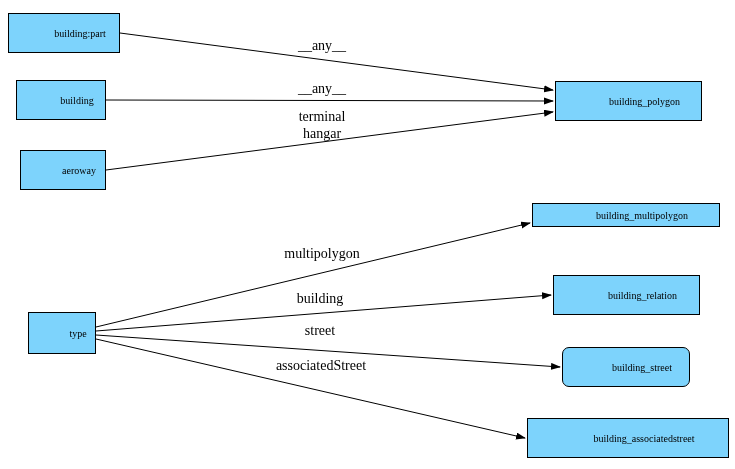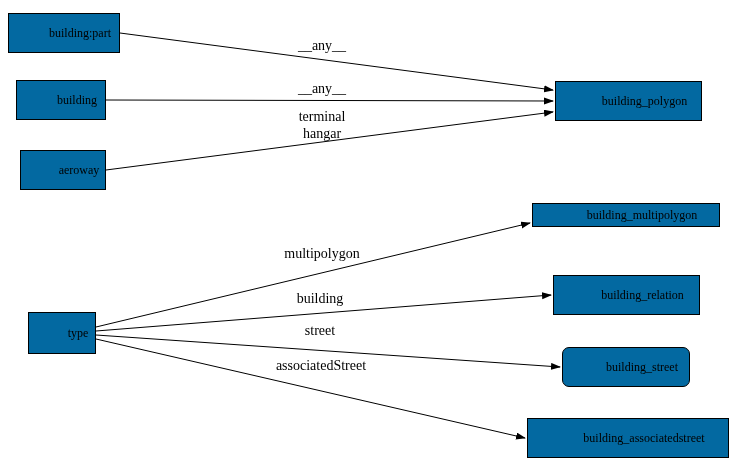--- a/index.html
+++ b/index.html
@@ -9,25 +9,25 @@
     height: 469px;
     background: #ffffff;
     overflow: hidden;
     font-family: "Liberation Serif", "DejaVu Serif", serif;
   }
   #edge-layer { position: absolute; top: 0; left: 0; }
   .node {
     position: absolute;
     box-sizing: border-box;
     border: 1px solid #000000;
-    background: #0369a1;
+    background: #7dd3fc;
     display: flex;
     align-items: center;
     justify-content: center;
-    font-size: 12px;
+    font-size: 10px;
     color: #000000;
     white-space: nowrap;
     padding-left: 32px;
   }
   .edge-label {
     font-size: 14px;
     fill: #000000;
     text-anchor: middle;
     font-family: "Liberation Serif", "DejaVu Serif", serif;
   }

